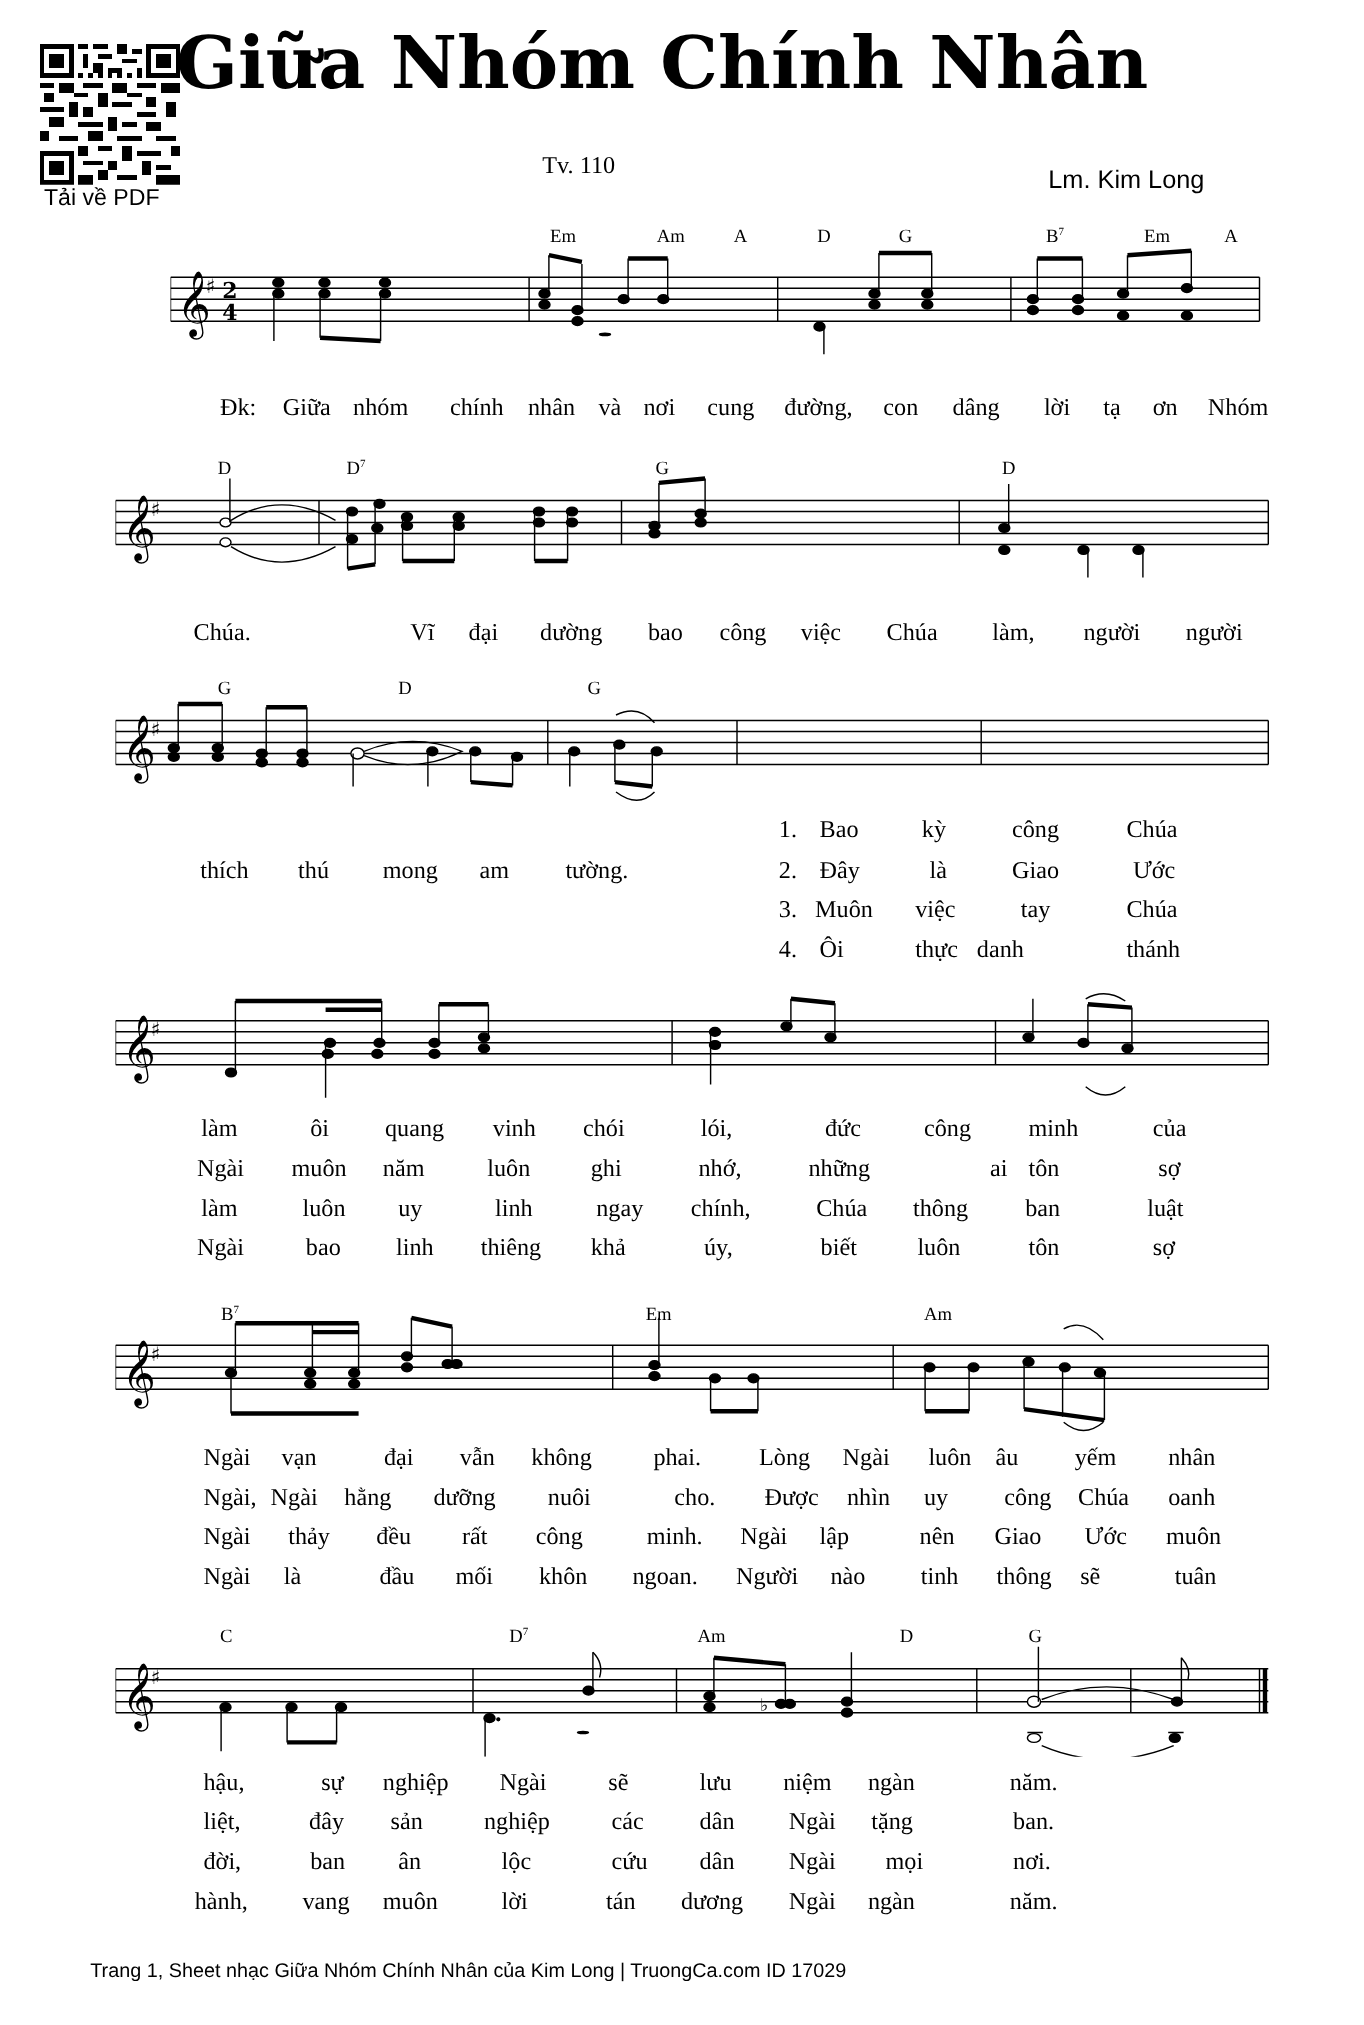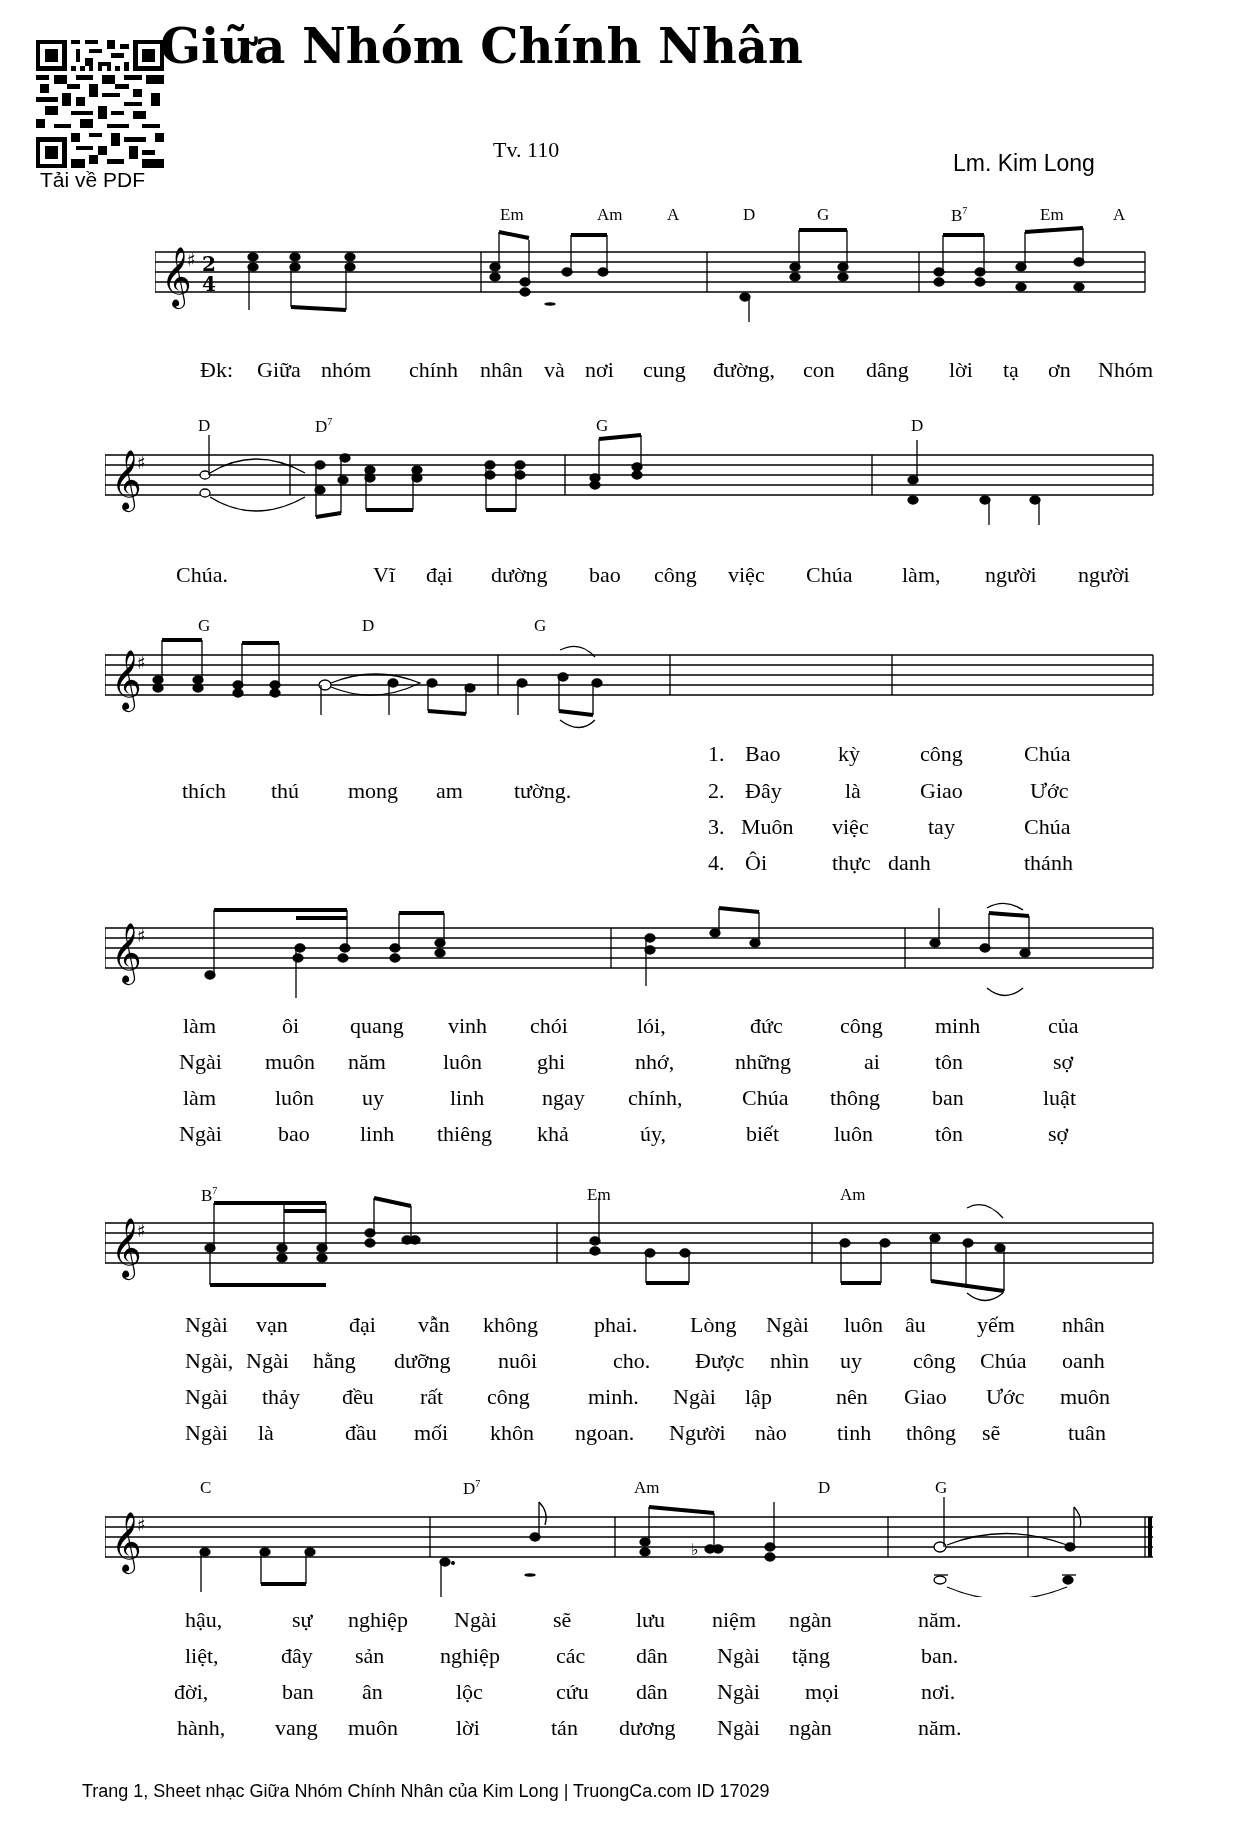--- a/index.html
+++ b/index.html
@@ -1,18 +1,18 @@
 <!DOCTYPE html>
 <html><head>
 <meta charset="utf-8">
 <style>
   html, body { margin:0; padding:0; background:#fff; }
   body { width:1240px; height:1841px; position:relative; overflow:hidden; font-family:"Liberation Serif", serif; color:#000; }
   .abs { position:absolute; }
-  .title { left:160px; top:18px; font-family:"DejaVu Serif", serif; font-weight:bold; font-size:48px; letter-spacing:0px; white-space:nowrap; }
+  .title { left:160px; top:18px; font-family:"DejaVu Serif", serif; font-weight:bold; font-size:66px; letter-spacing:0px; white-space:nowrap; }
   .qr { left:36px; top:40px; width:128px; height:128px; }
   .qr-label { left:40px; top:168px; font-family:"Liberation Sans", sans-serif; font-size:21px; }
   .subtitle { left:493px; top:137px; font-size:22px; }
   .composer { left:953px; top:150px; font-family:"Liberation Sans", sans-serif; font-size:23px; }
   .chord { position:absolute; font-size:17px; }
   .chord sup { font-size:10px; }
   .lyric-line { position:absolute; font-size:22px; white-space:nowrap; }
   .lyric-line span { position:absolute; white-space:nowrap; }
   .footer { left:82px; top:1781px; font-family:"Liberation Sans", sans-serif; font-size:18px; white-space:nowrap; }
 </style>
@@ -436,21 +436,21 @@
       <span style="left:1048px">của</span>
   </div>
   <div class="lyric-line" style="top:1049px;left:0">
     <span style="left:179px">Ngài</span>
       <span style="left:265px">muôn</span>
       <span style="left:348px">năm</span>
       <span style="left:443px">luôn</span>
       <span style="left:537px">ghi</span>
       <span style="left:635px">nhớ,</span>
       <span style="left:735px">những</span>
-      <span style="left:864px">ai</span>
+      <span style="left:900px">ai</span>
       <span style="left:935px">tôn</span>
       <span style="left:1053px">sợ</span>
   </div>
   <div class="lyric-line" style="top:1085px;left:0">
     <span style="left:183px">làm</span>
       <span style="left:275px">luôn</span>
       <span style="left:362px">uy</span>
       <span style="left:450px">linh</span>
       <span style="left:542px">ngay</span>
       <span style="left:628px">chính,</span>
@@ -676,21 +676,21 @@
       <span style="left:281px">đây</span>
       <span style="left:355px">sản</span>
       <span style="left:440px">nghiệp</span>
       <span style="left:556px">các</span>
       <span style="left:636px">dân</span>
       <span style="left:717px">Ngài</span>
       <span style="left:792px">tặng</span>
       <span style="left:921px">ban.</span>
   </div>
   <div class="lyric-line" style="top:1679px;left:0">
-    <span style="left:174px">đời,</span>
+    <span style="left:185px">đời,</span>
       <span style="left:282px">ban</span>
       <span style="left:362px">ân</span>
       <span style="left:456px">lộc</span>
       <span style="left:556px">cứu</span>
       <span style="left:636px">dân</span>
       <span style="left:717px">Ngài</span>
       <span style="left:805px">mọi</span>
       <span style="left:921px">nơi.</span>
   </div>
   <div class="lyric-line" style="top:1715px;left:0">

